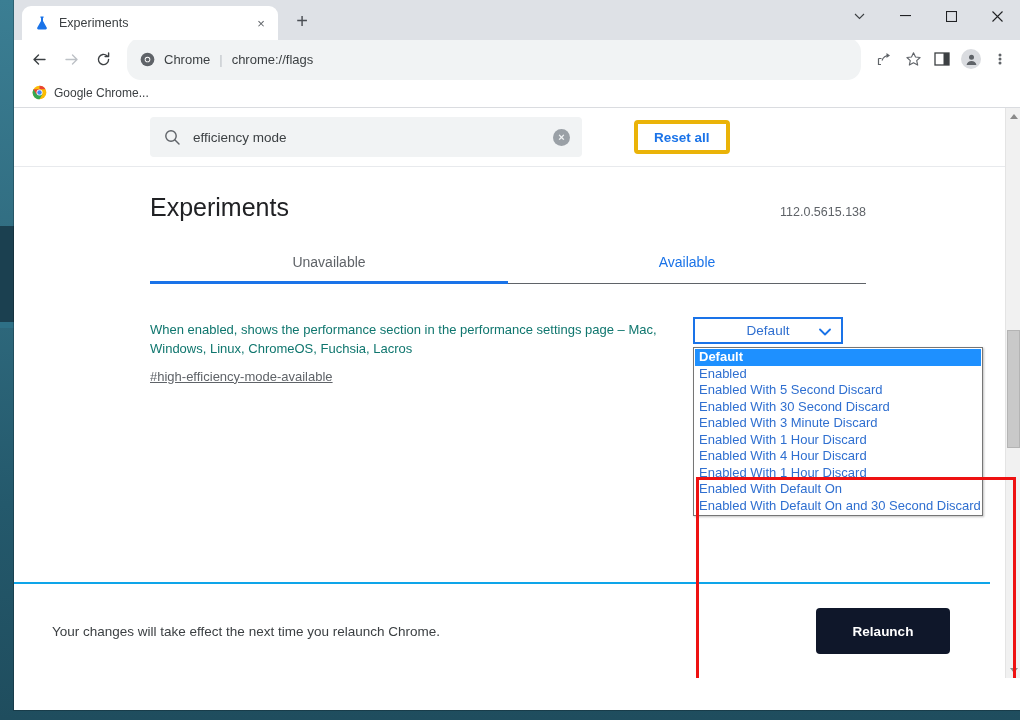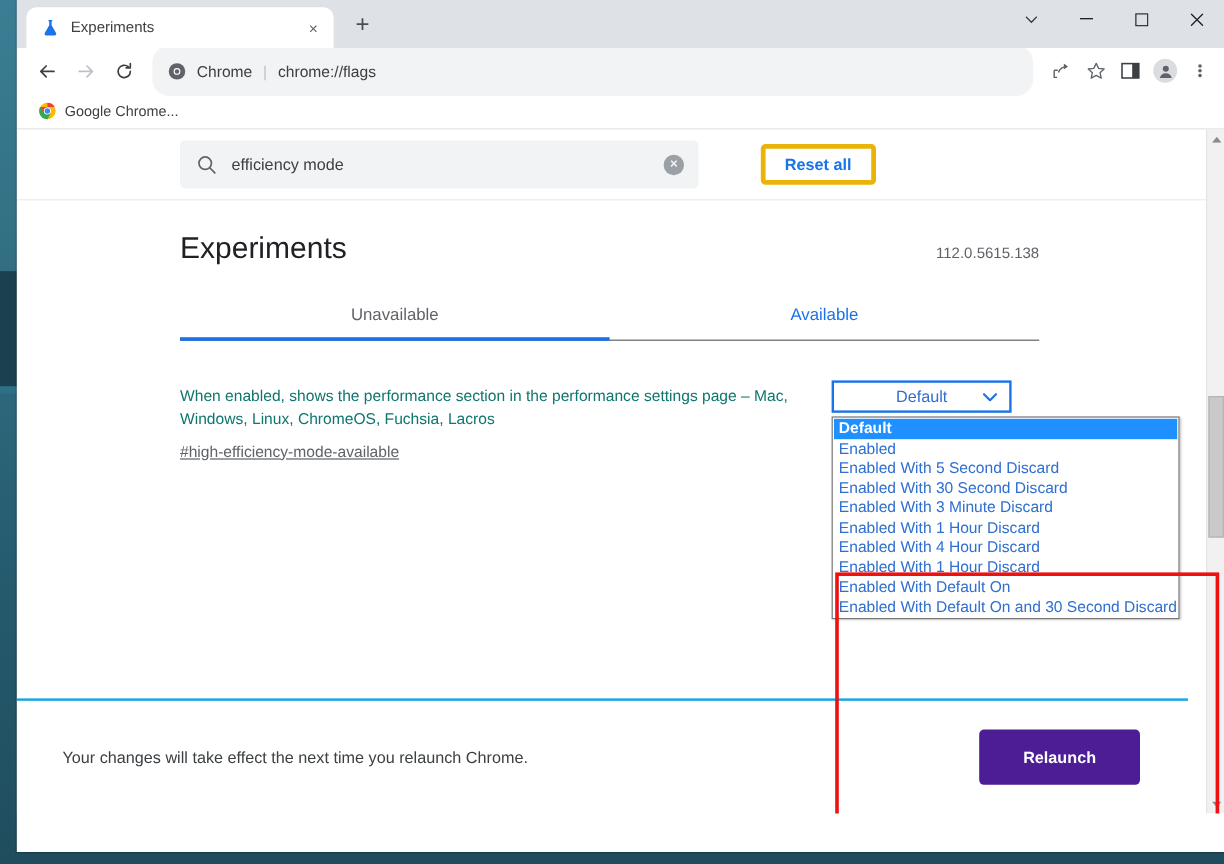--- a/index.html
+++ b/index.html
@@ -268,21 +268,21 @@
     left: 0; right: 15px; bottom: 0;
     height: 96px;
     background: #fff;
     border-top: 2px solid #0ea5e9;
     display: flex; align-items: center;
     padding: 0 40px 0 38px;
   }
   .bottom-msg { font-size: 13.5px; color: #3c4043; }
   .relaunch-btn {
     margin-left: auto;
-    background: #4c1d95;
+    background: #0f172a;
     color: #fff;
     font-size: 13.5px; font-weight: 700;
     border: none; border-radius: 4px;
     width: 134px; height: 46px;
     display: flex; align-items: center; justify-content: center;
   }
 
   
   .scrollbar {
     position: absolute; right: 0; top: 0;

